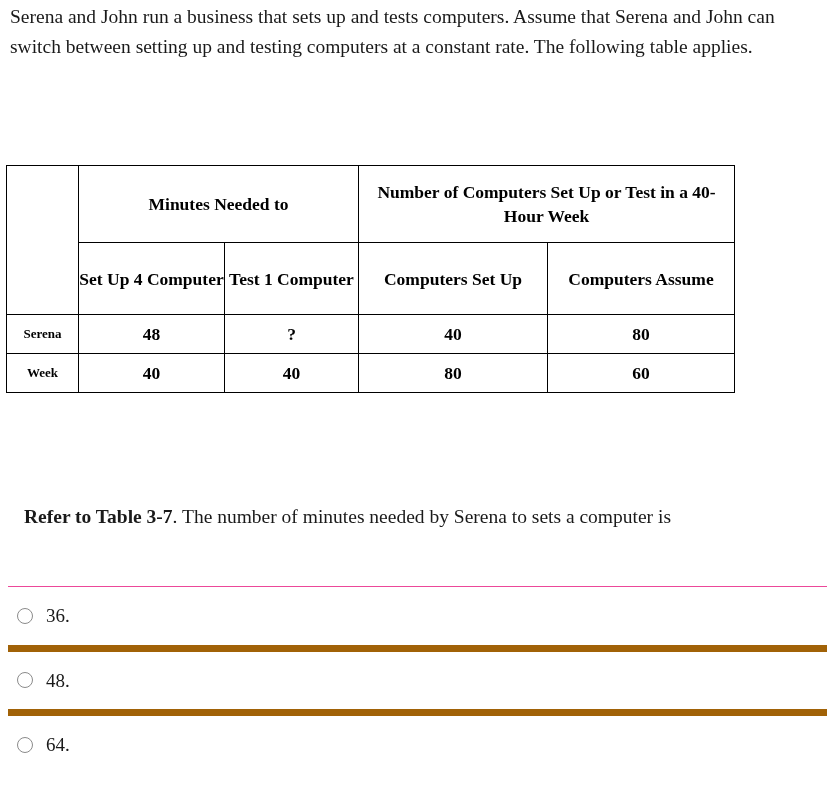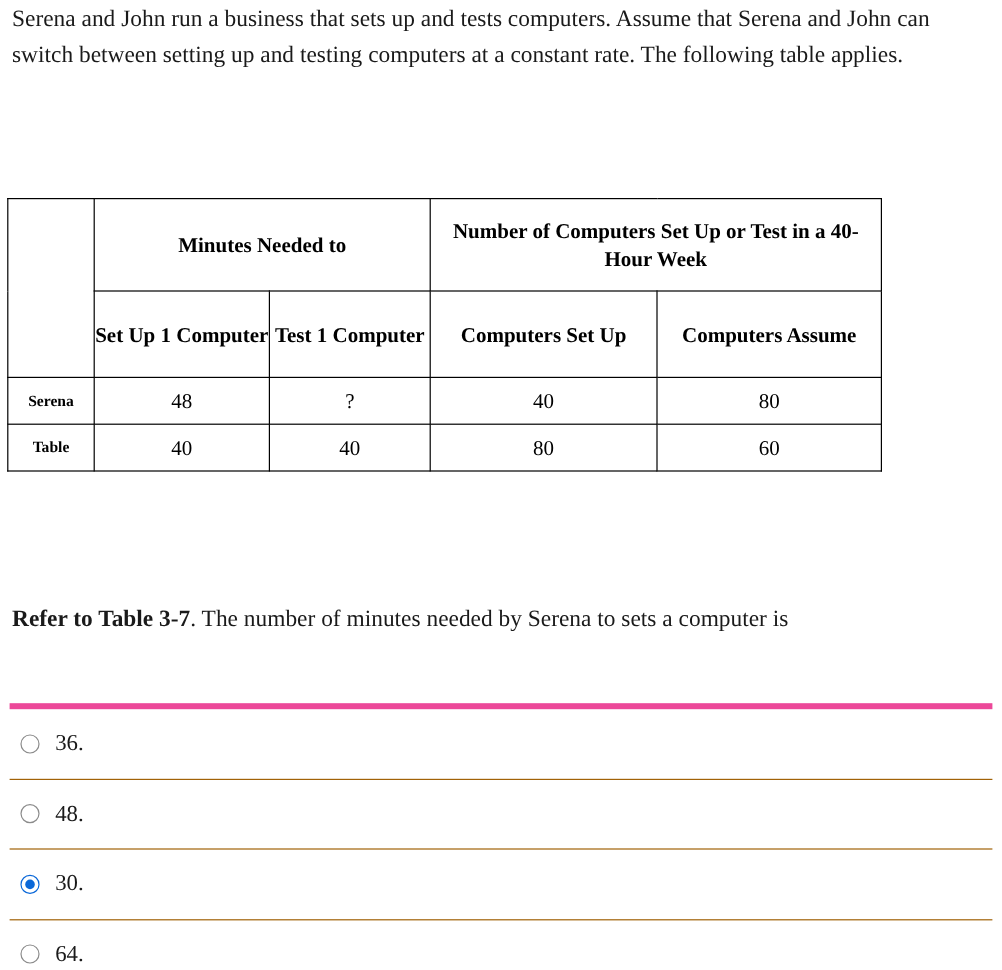--- a/index.html
+++ b/index.html
@@ -46,21 +46,21 @@
     text-align: center;
     vertical-align: middle;
     font-size: 17.5px;
     color: #000000;
   }
   .data-table th {
     font-weight: bold;
     line-height: 24px;
   }
   .data-table td.val {
-    font-weight: normal;
+    font-weight: bold;
     height: 38px;
     font-size: 17.5px;
   }
   .data-table td.rowhead {
     font-weight: bold;
     height: 38px;
     font-size: 13px;
   }
   .col-name   { width: 72px; }
   .col-setup  { width: 146px; }
@@ -73,37 +73,37 @@
   
   .prompt {
     position: absolute;
     left: 10px;
     top: 503px;
     width: 815px;
     font-size: 19.5px;
     line-height: 28px;
     color: #1a1a1a;
   }
-  .prompt b { font-weight: bold; }
+  .prompt b { font-weight: bold; margin-left: 14px; }
 
   
   .options {
     position: absolute;
     left: 8px;
     top: 586px;
     width: 819px;
   }
   .option-row {
     position: relative;
     height: 57.5px;
-    border-top: 1px solid #a16207;
+    border-top: 7px solid #a16207;
     display: flex;
     align-items: center;
   }
-  .option-row:first-child { border-top: 5px solid #ec4899; }
+  .option-row:first-child { border-top: 1px solid #ec4899; }
 
   .radio {
     width: 16px;
     height: 16px;
     border-radius: 50%;
     box-sizing: border-box;
     margin-left: 9px;
     margin-right: 13px;
     flex: 0 0 auto;
     background: #ffffff;
@@ -149,36 +149,36 @@
       <col class="col-cset">
       <col class="col-ctest">
     </colgroup>
     <thead>
       <tr>
         <th class="h-top" rowspan="2"></th>
         <th class="h-top" colspan="2">Minutes Needed to</th>
         <th class="h-top" colspan="2">Number of Computers Set Up or Test in a 40-Hour Week</th>
       </tr>
       <tr>
-        <th class="h-sub">Set Up 1 Computer</th>
+        <th class="h-sub">Set Up 4 Computer</th>
         <th class="h-sub">Test 1 Computer</th>
         <th class="h-sub">Computers Set Up</th>
         <th class="h-sub">Computers Assume</th>
       </tr>
     </thead>
     <tbody>
       <tr>
         <td class="rowhead">Serena</td>
         <td class="val">48</td>
         <td class="val">?</td>
         <td class="val">40</td>
         <td class="val">80</td>
       </tr>
       <tr>
-        <td class="rowhead">Table</td>
+        <td class="rowhead">Week</td>
         <td class="val">40</td>
         <td class="val">40</td>
         <td class="val">80</td>
         <td class="val">60</td>
       </tr>
     </tbody>
   </table>
 
   <div class="prompt"><b>Refer to Table 3-7</b><span>. The number of minutes needed by Serena to sets a computer is</span></div>
 
@@ -187,24 +187,20 @@
     <div class="option-row">
       <span class="radio off"></span>
       <span class="option-label">36.</span>
     </div>
 
     <div class="option-row">
       <span class="radio off"></span>
       <span class="option-label">48.</span>
     </div>
 
-    <div class="option-row">
-      <span class="radio on"></span>
-      <span class="option-label">30.</span>
-    </div>
 
     <div class="option-row">
       <span class="radio off"></span>
       <span class="option-label">64.</span>
     </div>
 
   </div>
 
 </div>
 

